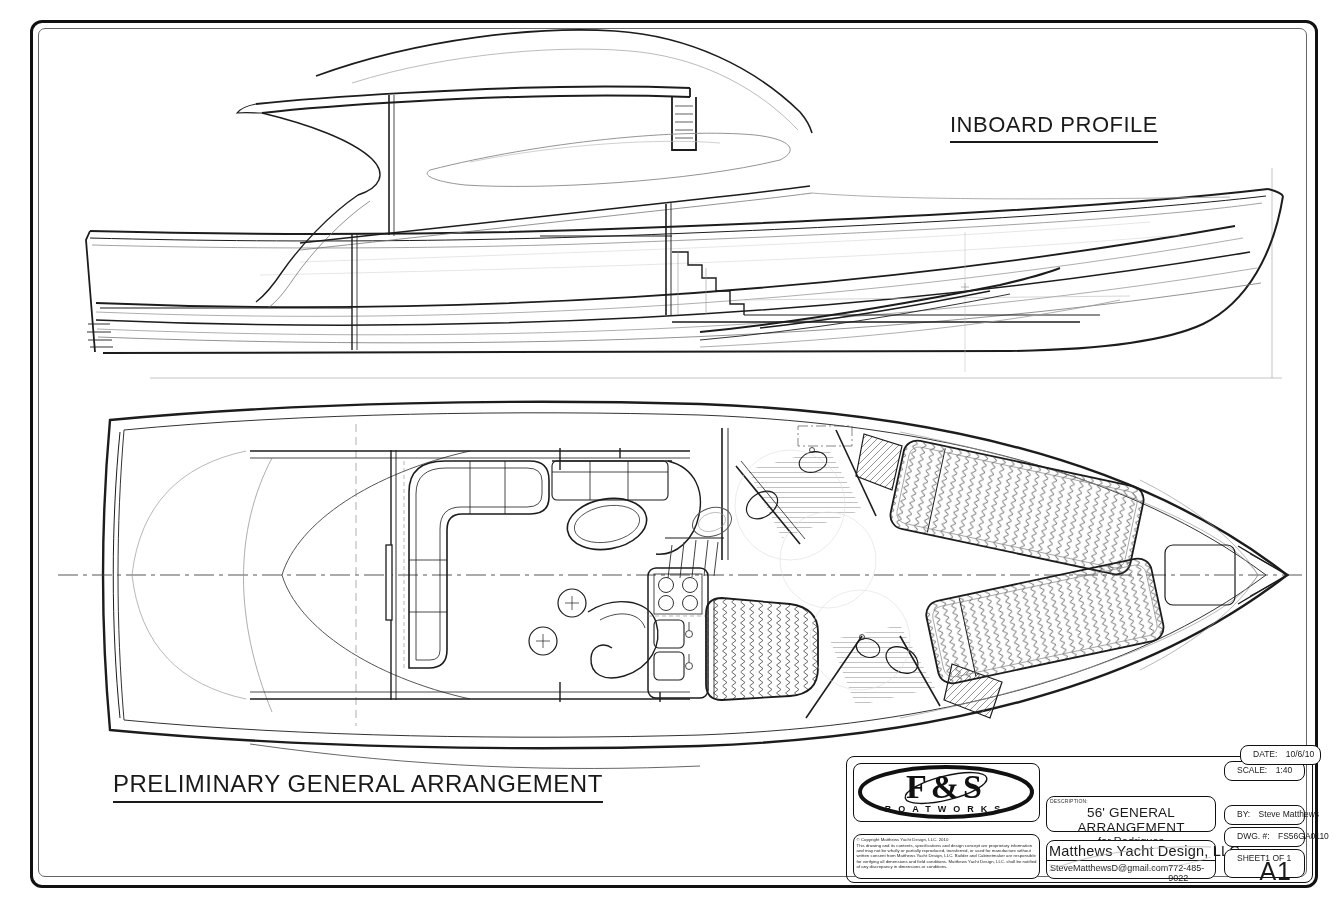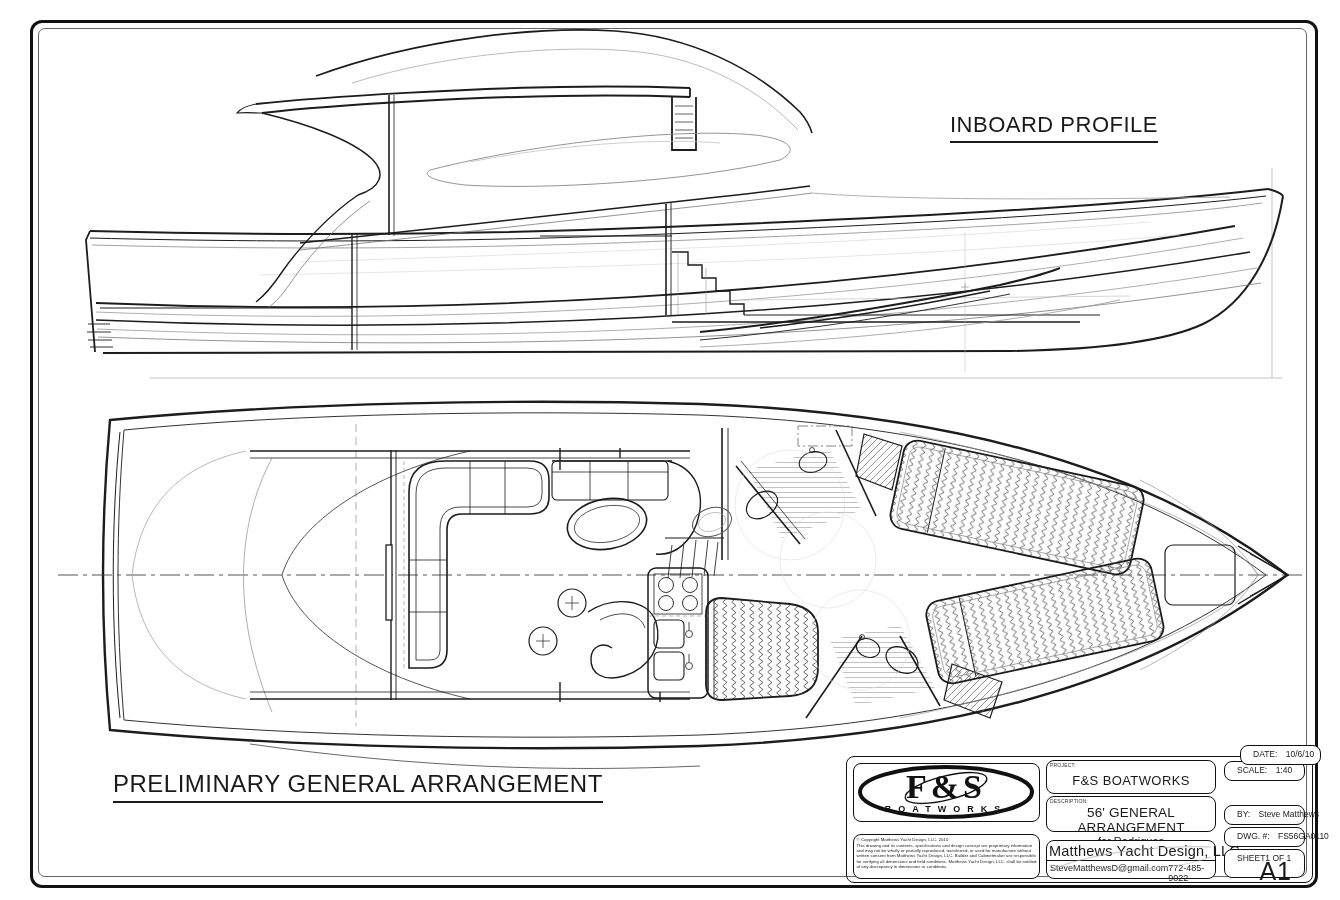--- a/index.html
+++ b/index.html
@@ -277,24 +277,20 @@
     </svg>
   </div>
 
   <div class="abs tb-box" id="tb-copy">
     <div class="shrink">
       <p class="c1">© Copyright Matthews Yacht Design, LLC. 2010</p>
       <p class="c2">This drawing and its contents, specifications and design concept are proprietary information and may not be wholly or partially reproduced, transferred, or used for manufacture without written consent from Matthews Yacht Design, LLC.  Builder and Cabinetmaker are responsible for verifying all dimensions and field conditions.  Matthews Yacht Design, LLC. shall be notified of any discrepancy in dimensions or conditions.</p>
     </div>
   </div>
 
-  <div class="abs tb-box" id="tb-project">
-    <span class="tb-minilabel">PROJECT:</span>
-    <div class="tb-center" id="project-name">F&amp;S BOATWORKS</div>
-  </div>
   <div class="abs tb-box" id="tb-desc">
     <span class="tb-minilabel">DESCRIPTION:</span>
     <div class="tb-center" id="desc-main">56' GENERAL ARRANGEMENT</div>
     <div class="tb-center" id="desc-sub">for Rodrigues</div>
   </div>
   <div class="abs tb-box" id="tb-company">
     <svg class="abs" style="left:0;top:0" width="167" height="36">
       <path d="M2,30 C40,12 110,4 164,6" fill="none" stroke="#aaa" stroke-width="0.7"></path>
       <path d="M2,24 C60,30 120,32 164,16" fill="none" stroke="#bbb" stroke-width="0.6"></path>
     </svg>

